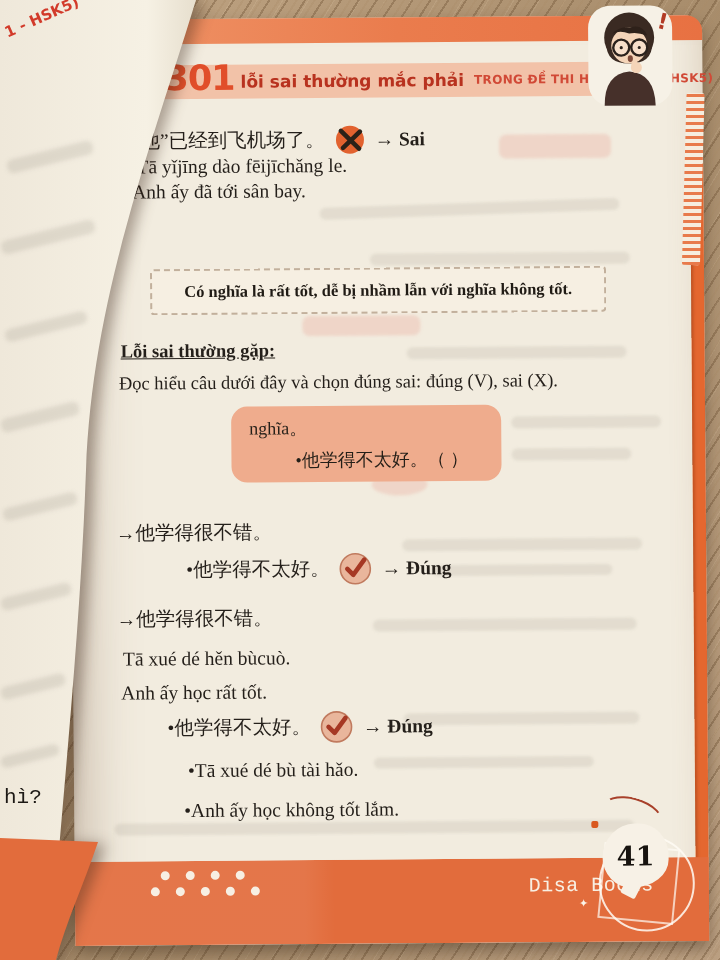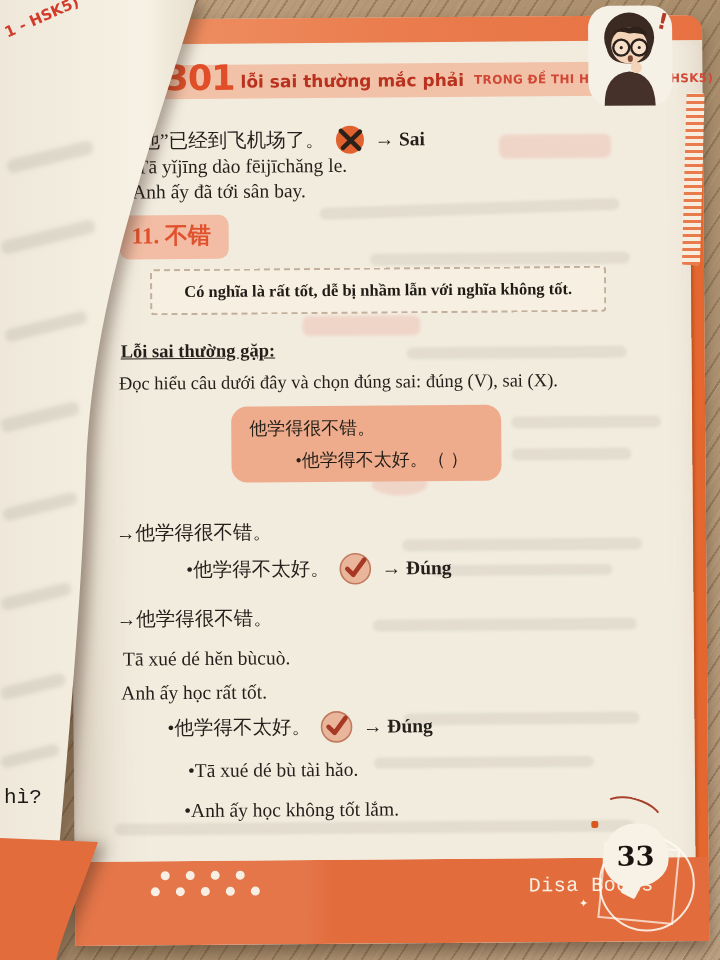--- a/index.html
+++ b/index.html
@@ -157,27 +157,26 @@
       <span>•“他”已经到飞机场了。</span>
       <svg class="stamp" width="32" height="32" viewBox="0 0 32 32">
         <circle cx="16" cy="16" r="14" fill="#e2622f"></circle>
         <path d="M7 7 L25 25 M26 8 L9 24" stroke="#2b2118" stroke-width="4.6" stroke-linecap="round"></path>
       </svg>
       <span class="verdict">→ Sai</span>
     </div>
     <div class="tline" style="left:56px;top:136px;">• Tā yǐjīng dào fēijīchǎng le.</div>
     <div class="tline" style="left:56px;top:161px;">•Anh ấy đã tới sân bay.</div>
 
-    <div class="section-chip">11. 不错</div>
     <div class="def-box">Có nghĩa là rất tốt, dễ bị nhầm lẫn với nghĩa không tốt.</div>
     <div class="error-label">Lỗi sai thường gặp:</div>
     <div class="instruction">Đọc hiểu câu dưới đây và chọn đúng sai: đúng (V), sai (X).</div>
 
     <div class="ex-box">
-      <div class="l1">他学得很不错。</div>
+      <div class="l1">nghĩa。</div>
       <div class="l2">•他学得不太好。（ ）</div>
     </div>
 
     <div class="tline" style="left:44px;top:502px;">→他学得很不错。</div>
     <div class="tline flexline" style="left:114px;top:534px;">
       <span>•他学得不太好。</span>
       <svg class="stamp" width="34" height="34" viewBox="0 0 34 34">
         <circle cx="17" cy="17" r="15" fill="#e9b69c" stroke="#c07a5e" stroke-width="1.6"></circle>
         <path d="M9 17 L15 23 L26 8" stroke="#a63824" stroke-width="4.6" stroke-linecap="round" stroke-linejoin="round" fill="none"></path>
       </svg>
@@ -215,21 +214,21 @@
           <div class="dot"></div>
           <div class="dot"></div>
           <div class="dot"></div>
         </div>
       </div>
       <div class="publisher">Disa Books</div>
       <div class="badge">
         <div class="badge-circle"></div>
         <div class="badge-square"></div>
         <div class="badge-blob">
-          <span class="badge-number">33</span>
+          <span class="badge-number">41</span>
         </div>
         <span class="badge-sparkle">✦</span>
       </div>
     </div>
   </div>
 
   <div class="left-page">
     <svg width="212" height="960" viewBox="0 0 212 960">
       <defs>
         <linearGradient id="lpg" x1="0" y1="0" x2="1" y2="0">

